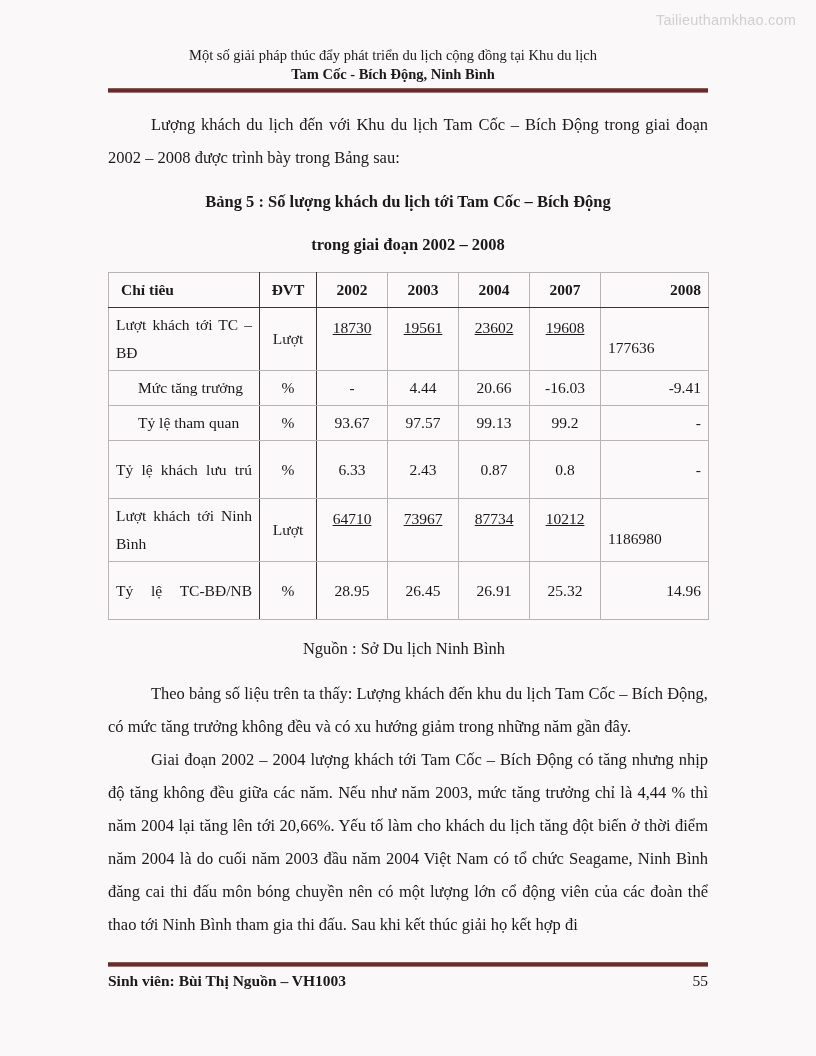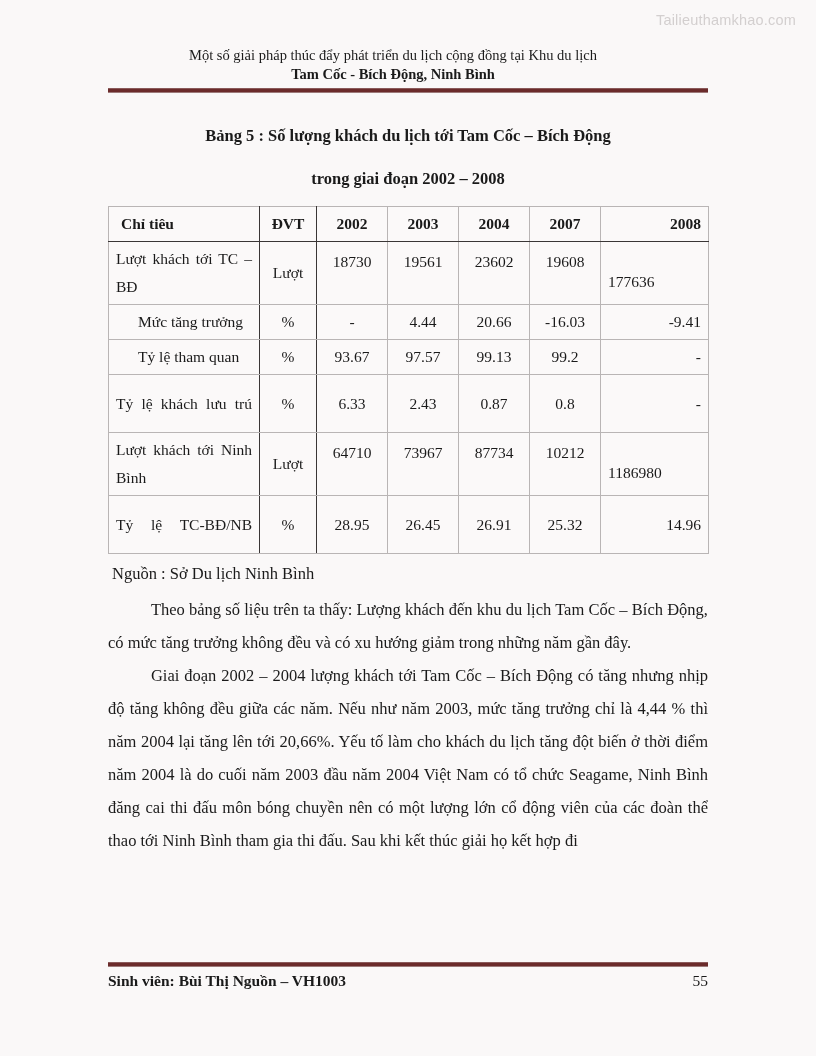--- a/index.html
+++ b/index.html
@@ -81,24 +81,24 @@
     text-indent: 2.6em;
   }
   .tbl-title {
     margin: 12px;
     font-size: 16.5px;
     font-weight: bold;
     line-height: 31px;
     text-align: center;
   }
   .caption-right {
-    margin: 4px;
+    margin: 13px;
     font-size: 16.5px;
     line-height: 31px;
-    text-align: left;
+    text-align: center;
     padding-right: 8px;
   }
 
   
   table.data {
     border-collapse: collapse;
     width: 600px;
     margin: 7px 0 0 0;
     table-layout: fixed;
     font-size: 15.5px;
@@ -146,20 +146,21 @@
     border-left: 1.5px solid #3a3636;
   }
   table.data td.c-last.leftnum {
     text-align: left;
     vertical-align: bottom;
     padding-bottom: 8px;
   }
   table.data td.topnum {
     vertical-align: top;
     padding-top: 6px;
+    text-decoration: underline;
   }
   table.data th.c-label { text-align: left; text-align-last: left; padding-left: 12px; }
 
   col.w-label { width: 151px; }
   col.w-unit  { width:  57px; }
   col.w-y     { width:  71px; }
   col.w-last  { width: 108px; }
 
   
   .doc-footer {
@@ -183,20 +184,21 @@
   <div class="watermark">Tailieuthamkhao.com</div>
 
   <div class="doc-header">
     <div class="hline">Một số giải pháp thúc đẩy phát triển du lịch cộng đồng tại Khu du lịch</div>
     <div class="hline bold">Tam Cốc - Bích Động, Ninh Bình</div>
   </div>
   <div class="rule rule-top"></div>
 
   <div class="content">
 
+    <p class="body indent">Lượng khách du lịch đến với Khu du lịch Tam Cốc – Bích Động trong giai đoạn 2002 – 2008 được trình bày trong Bảng sau:</p>
 
     <p class="tbl-title">Bảng 5 : Số lượng khách du lịch tới Tam Cốc – Bích Động</p>
     <p class="tbl-title">trong giai đoạn 2002 – 2008</p>
 
     <table class="data">
       <colgroup>
         <col class="w-label">
           <col class="w-unit">
           <col class="w-y">
           <col class="w-y">

